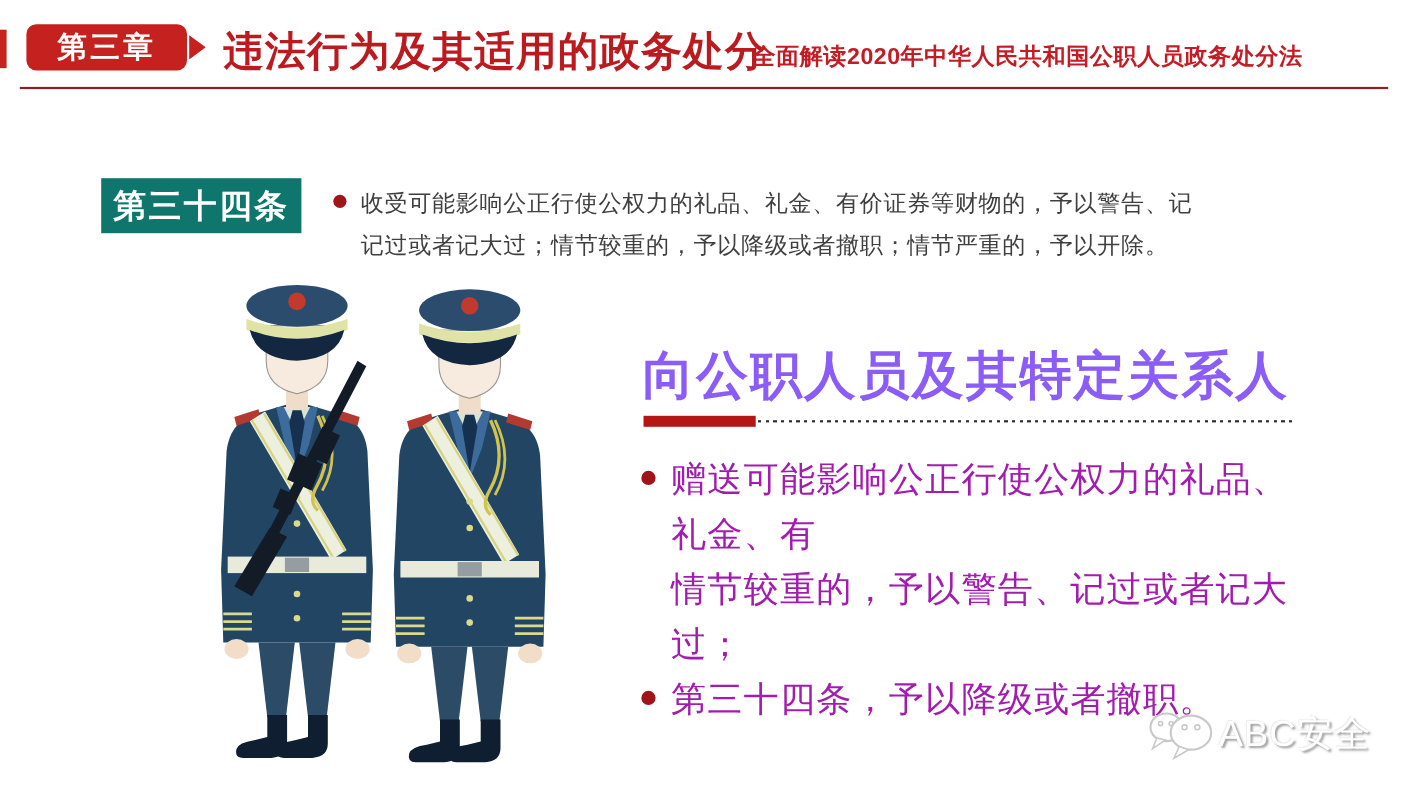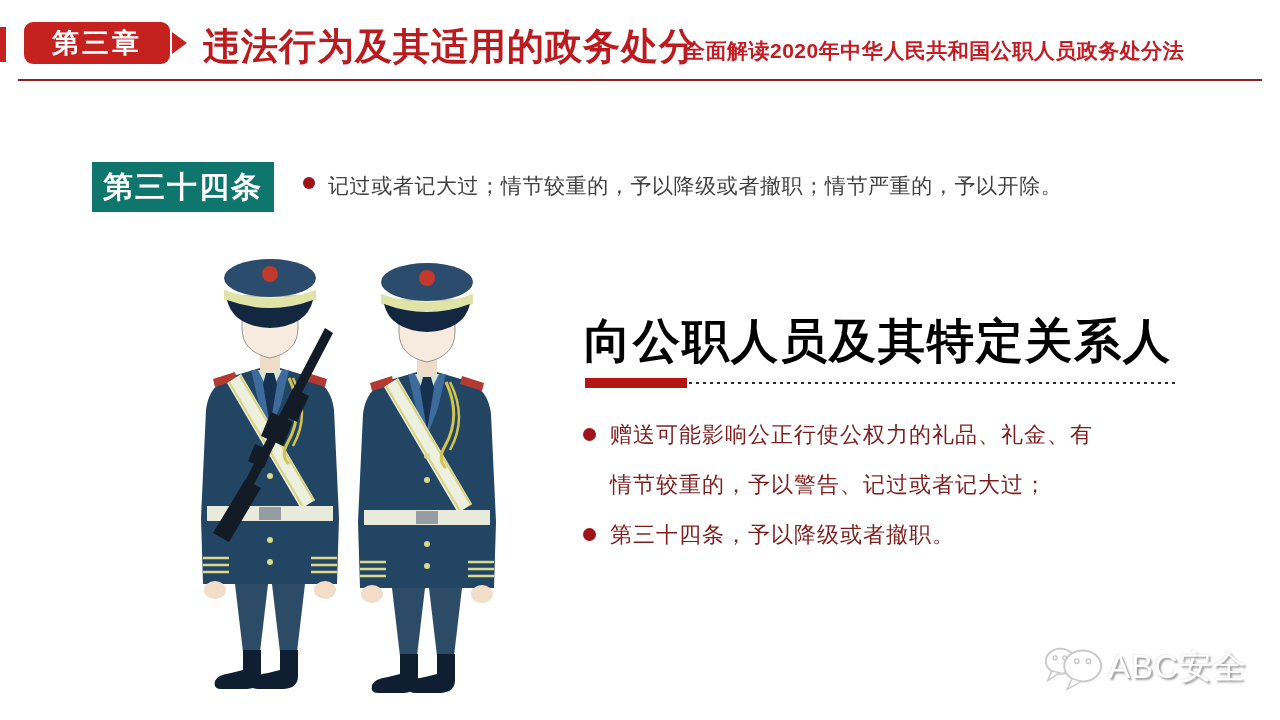--- a/index.html
+++ b/index.html
@@ -27,30 +27,30 @@
   .article-dot { position:absolute; left:303px; top:177px; width:12px; height:12px;
     border-radius:50%; background:#9e1418; }
   .article-text { position:absolute; left:328px; top:167px; width:760px;
     font-size:21px; line-height:38px; color:#3f3f3f; letter-spacing:0.6px; }
 
   
   .guards { position:absolute; left:182px; top:252px; width:330px; height:455px; }
 
   
   .section-heading { position:absolute; left:584px; top:310px; font-size:47px; font-weight:bold;
-    color:#000000; letter-spacing:2px; white-space:nowrap; }
+    color:#8b5cf6; letter-spacing:2px; white-space:nowrap; }
   .heading-underline { position:absolute; left:585px; top:377px; width:590px; height:12px;
     display:flex; align-items:center; }
   .underline-bar { width:102px; height:10px; background:#b41613; }
   .underline-dots { flex:1; height:2px; margin-left:2px;
     background:repeating-linear-gradient(90deg,#2d2d2d 0 3px,transparent 3px 7px); }
 
   .bullets { position:absolute; left:583px; top:410px; width:620px; }
-  .bullet { position:relative; padding-left:27px; font-size:22px; line-height:50px;
-    color:#7f1d1d; letter-spacing:1px; }
+  .bullet { position:relative; padding-left:27px; font-size:32px; line-height:50px;
+    color:#a21caf; letter-spacing:1px; }
   .bullet .dot { position:absolute; left:0; top:18px; width:13px; height:13px;
     border-radius:50%; background:#9e1418; }
 
   
   .watermark { position:absolute; left:1042px; top:641px; display:flex; align-items:center; }
   .watermark-text { font-size:33px; color:#ffffff; margin-left:4px; letter-spacing:1px;
     text-shadow:2px 2px 2px rgba(140,140,140,0.85), -1px -1px 1px rgba(235,235,235,0.9); }
 </style>
 </head>
 <body>
@@ -63,20 +63,21 @@
   </div>
   <div class="slide-title">违法行为及其适用的政务处分</div>
   <div class="slide-subtitle">全面解读2020年中华人民共和国公职人员政务处分法</div>
   <div class="header-divider"></div>
 
   <div class="article-box">
     <span>第三十四条</span>
   </div>
   <span class="article-dot"></span>
   <div class="article-text">
+    <div>收受可能影响公正行使公权力的礼品、礼金、有价证券等财物的，予以警告、记</div>
     <div>记过或者记大过；情节较重的，予以降级或者撤职；情节严重的，予以开除。</div>
   </div>
 
   <svg class="guards" viewBox="0 0 330 455" xmlns="http://www.w3.org/2000/svg">
     <defs>
       <g id="officer">
 
         <path d="M75,116 L95,116 L122,124 C140,130 147,142 149,158 L154,266 L152,332 L18,332 L16,266 L21,158 C23,142 30,130 48,124 Z" fill="#224564"></path>
 
         <polygon points="66,118 104,118 96,152 85,180 74,152" fill="#3d6b9b"></polygon>

